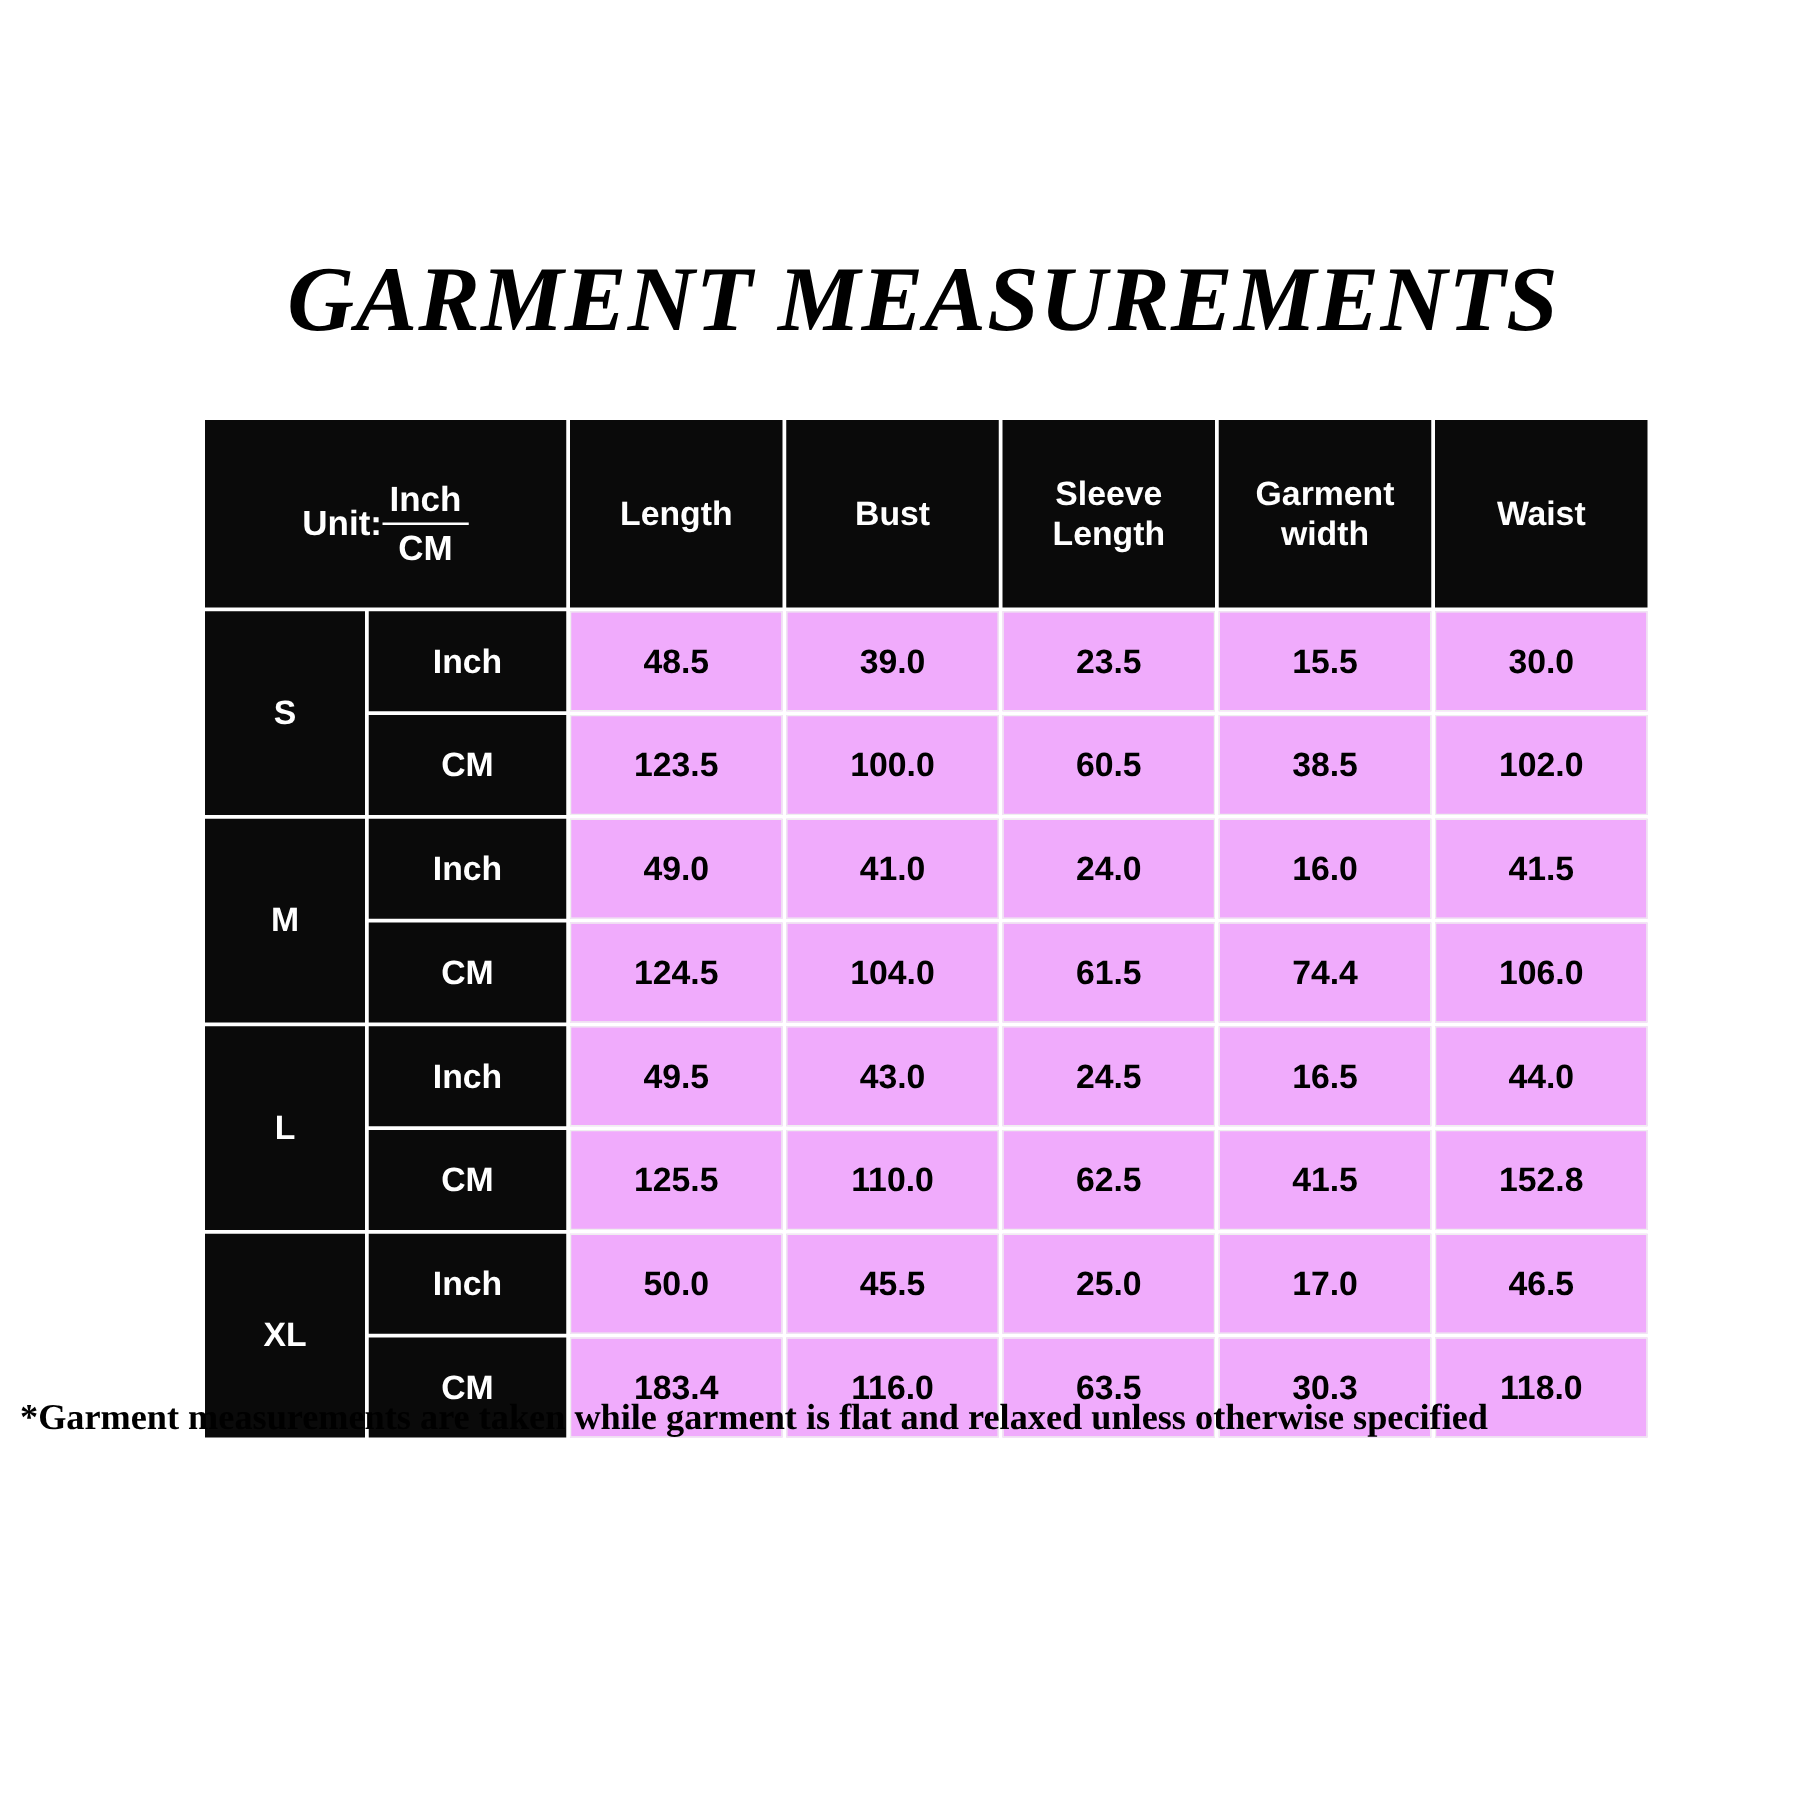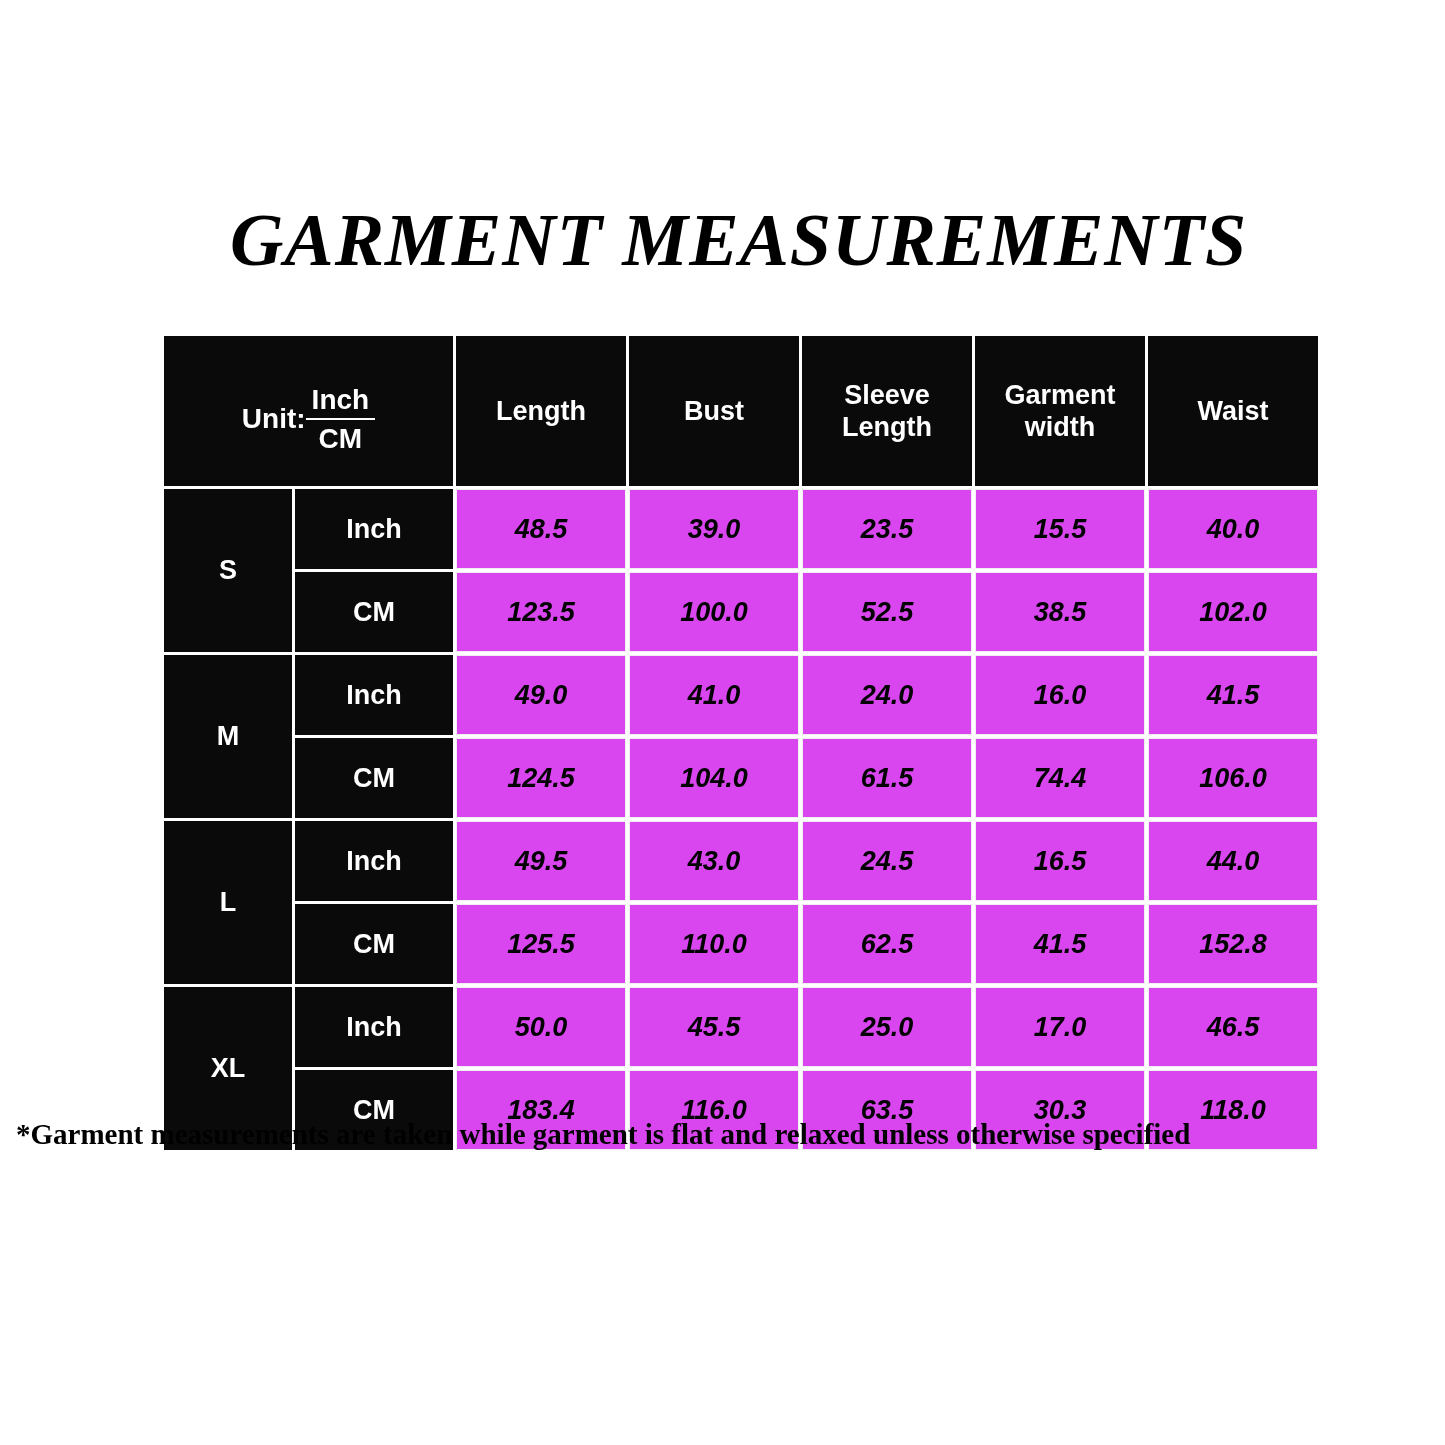--- a/index.html
+++ b/index.html
@@ -52,24 +52,23 @@
     text-align: center;
     vertical-align: middle;
     font-weight: bold;
     font-size: 27px;
   }
   td.dark {
     background: #0a0a0a;
     color: #ffffff;
   }
   td.light {
-    background: #d946ef;
+    background: #f0abfc;
     color: #000000;
     border: 1px solid #efefef;
-    font-style: italic;
   }
   td.hdr {
     height: 150px;
     font-size: 28px;
     line-height: 1.2;
   }
   td.body-cell {
     height: 78px;
   }
   td.size-cell {
@@ -153,27 +152,27 @@
           <td class="dark hdr">Waist</td>
         </tr>
 
         <tr>
           <td class="dark size-cell" rowspan="2">S</td>
           <td class="dark body-cell">Inch</td>
           <td class="light body-cell">48.5</td>
           <td class="light body-cell">39.0</td>
           <td class="light body-cell">23.5</td>
           <td class="light body-cell">15.5</td>
-          <td class="light body-cell">40.0</td>
+          <td class="light body-cell">30.0</td>
         </tr>
         <tr>
           <td class="dark body-cell">CM</td>
           <td class="light body-cell">123.5</td>
           <td class="light body-cell">100.0</td>
-          <td class="light body-cell">52.5</td>
+          <td class="light body-cell">60.5</td>
           <td class="light body-cell">38.5</td>
           <td class="light body-cell">102.0</td>
         </tr>
 
         <tr>
           <td class="dark size-cell" rowspan="2">M</td>
           <td class="dark body-cell">Inch</td>
           <td class="light body-cell">49.0</td>
           <td class="light body-cell">41.0</td>
           <td class="light body-cell">24.0</td>

